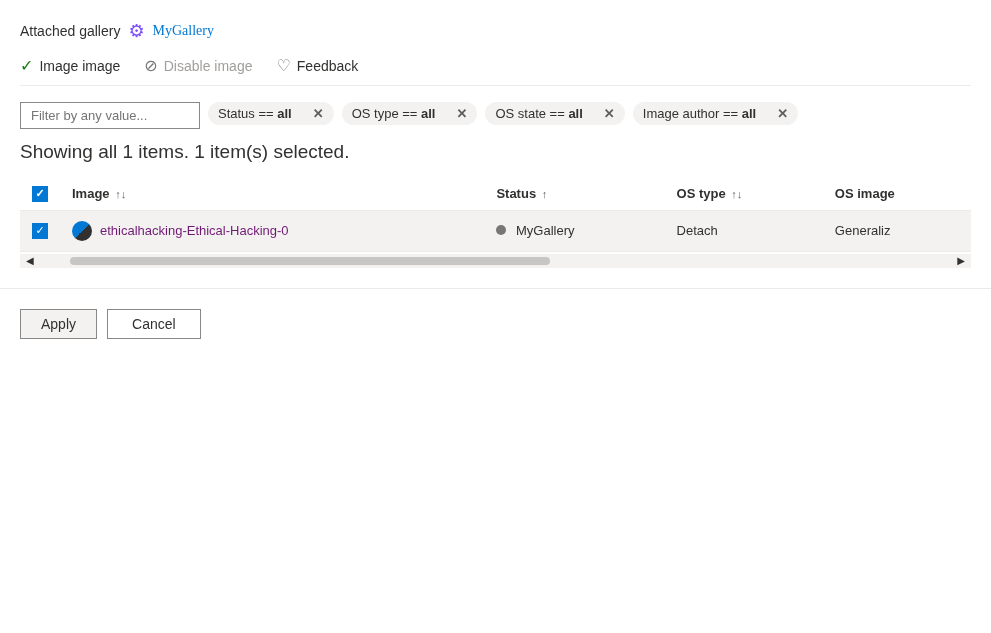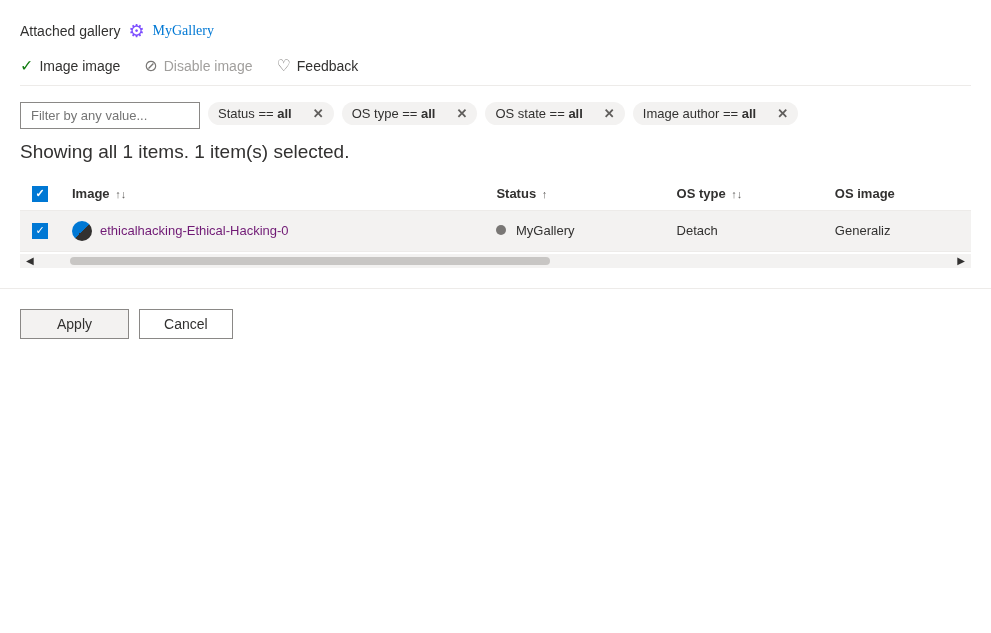--- a/index.html
+++ b/index.html
@@ -240,21 +240,21 @@
       margin-right: -20px;
     }
 
     
     .footer-buttons {
       display: flex;
       gap: 10px;
       padding: 20px 20px;
     }
     .btn-apply {
-      padding: 6px 36px;
+      padding: 6px 20px;
       background: #f3f2f1;
       border: 1px solid #8a8886;
       color: #323130;
       font-size: 14px;
       cursor: pointer;
     }
     .btn-cancel {
       padding: 0 24px;
       background: #fff;
       border: 1px solid #8a8886;

